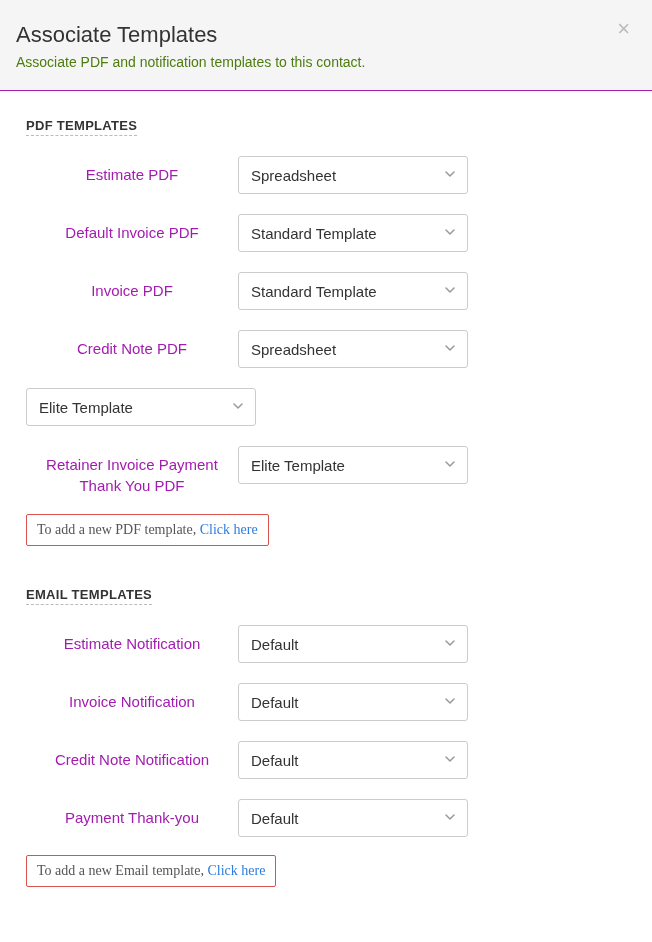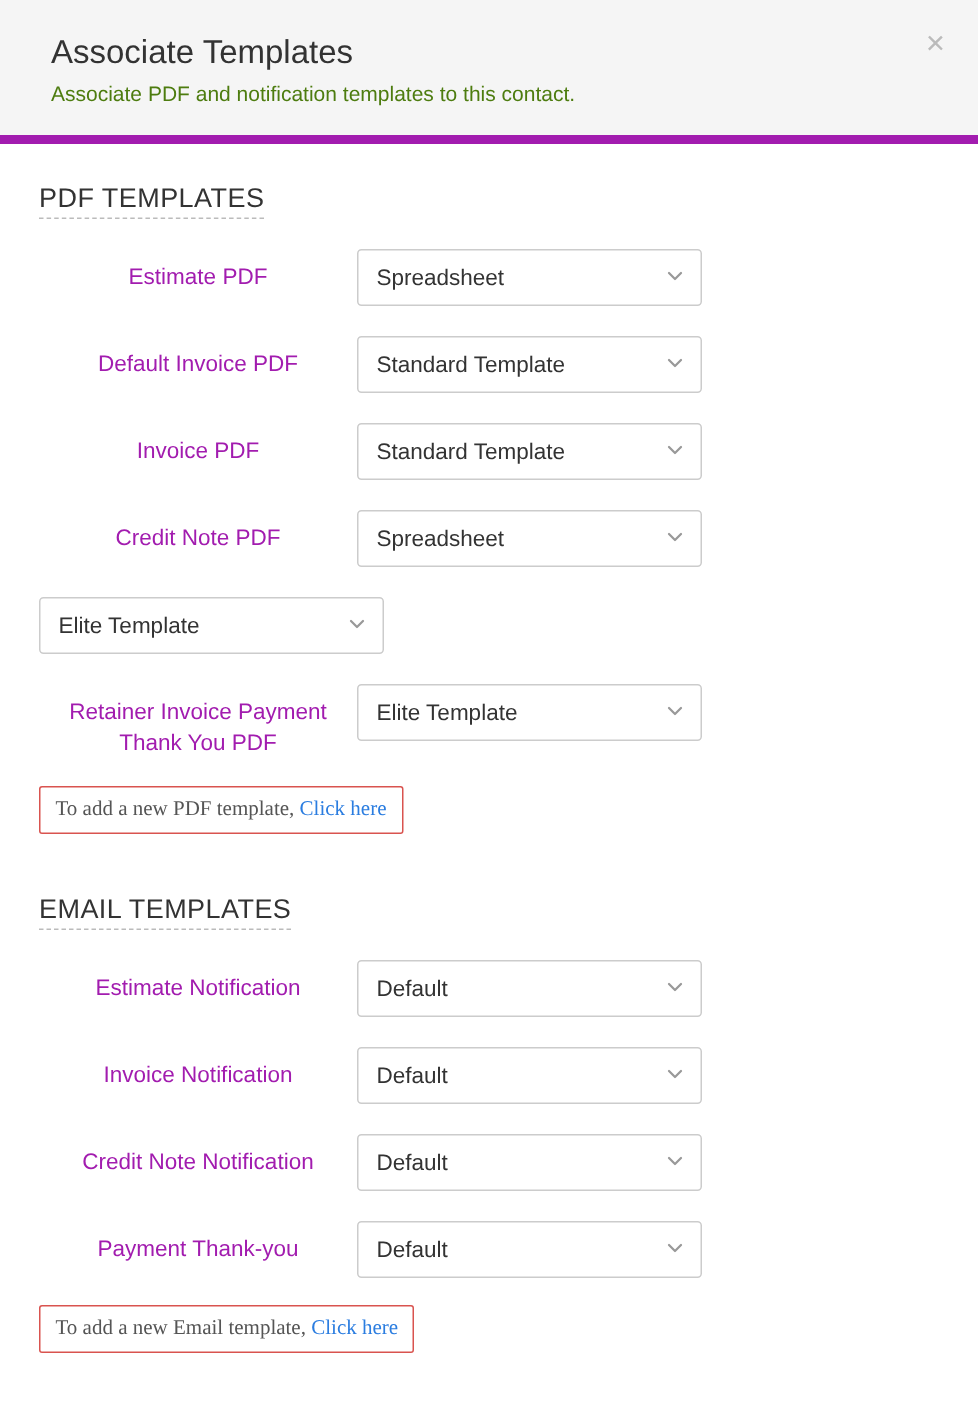--- a/index.html
+++ b/index.html
@@ -5,23 +5,23 @@
 * { box-sizing: border-box; margin: 0; padding: 0; }
 body {
   font-family: -apple-system, BlinkMacSystemFont, "Segoe UI", Helvetica, Arial, sans-serif;
   font-size: 14px;
   color: #333;
   background: #fff;
   width: 652px;
 }
 .modal-header {
   background: #f5f5f5;
-  padding: 22px 26px 20px 34px;
+  padding: 22px 26px 20px 16px;
   position: relative;
-  border-bottom: 6px solid #a21caf;
+  border-bottom: 1px solid #a21caf;
 }
 .modal-title {
   font-size: 22px;
   font-weight: 400;
   color: #333;
   margin-bottom: 6px;
 }
 .modal-subtitle {
   font-size: 14px;
   color: #4d7c0f;
@@ -34,22 +34,22 @@
   color: #bbb;
   cursor: pointer;
   background: none;
   border: none;
   line-height: 1;
 }
 .modal-body {
   padding: 26px 26px 10px 26px;
 }
 .section-title {
-  font-size: 18px;
-  font-weight: 400;
+  font-size: 13px;
+  font-weight: 700;
   color: #333;
   letter-spacing: 0.3px;
   border-bottom: 1px dashed #bbb;
   display: inline-block;
   padding-bottom: 2px;
   margin-bottom: 20px;
 }
 .form-row {
   display: flex;
   align-items: flex-start;

